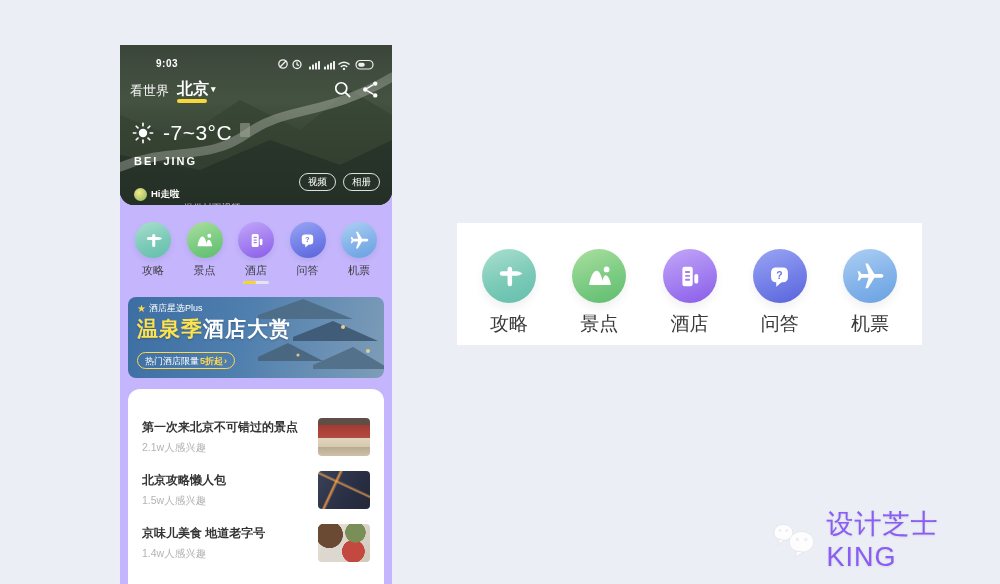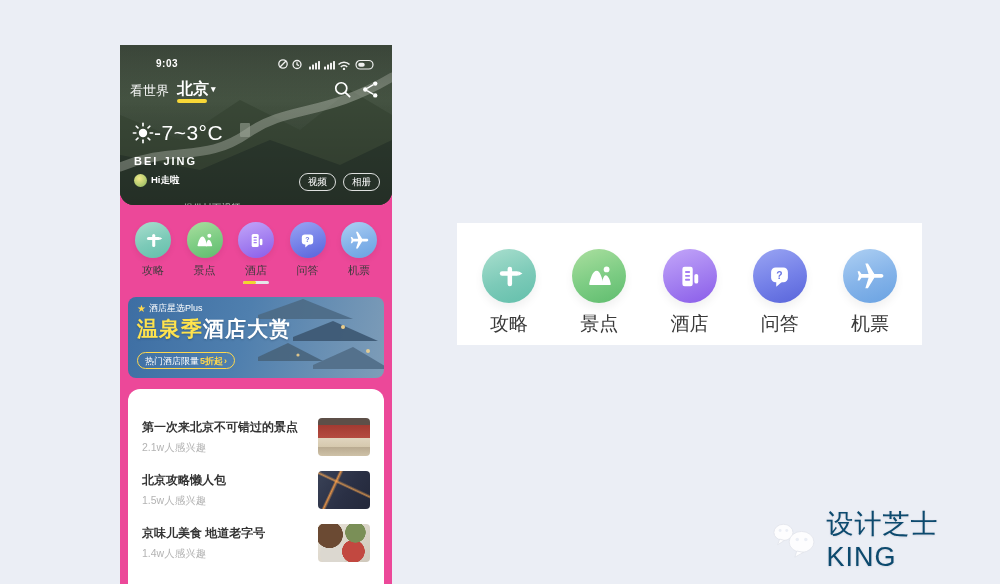--- a/index.html
+++ b/index.html
@@ -7,21 +7,21 @@
   body {
     font-family:"Liberation Sans", sans-serif;
     background:#ebeef5;
     position:relative;
     overflow:hidden;
   }
 
   
   .phone {
     position:absolute; left:120px; top:45px; width:272px; height:539px;
-    background:#ec4899; overflow:hidden;
+    background:#c4b5fd; overflow:hidden;
   }
 
   
   .hero {
     position:absolute; top:0; left:0; width:272px; height:160px;
     border-radius:0 0 14px 14px; overflow:hidden;
     background:linear-gradient(180deg,#51604f 0%,#42503f 40%,#2e3b31 100%);
   }
   .hero-art { position:absolute; inset:0; }
   .hero-shade { position:absolute; inset:0; background:linear-gradient(180deg,rgba(0,0,0,.28) 0%,rgba(0,0,0,0) 35%,rgba(0,0,0,.18) 100%); }
@@ -31,26 +31,26 @@
   .status-icons { position:absolute; right:15px; top:0; opacity:.92; }
 
   .header-row { position:absolute; top:33px; left:10px; right:12px; height:24px; color:#fff; }
   .tab-world { position:absolute; left:0; top:4px; font-size:13px; opacity:.96; }
   .tab-city { position:absolute; left:47px; top:1px; font-size:16px; font-weight:bold; }
   .tab-city .caret { font-size:9px; vertical-align:2px; margin-left:2px; }
   .city-underline { position:absolute; left:47px; top:21px; width:30px; height:3.5px; background:#f8d837; border-radius:2px; }
   .hd-search { position:absolute; right:28px; top:2px; }
   .hd-share { position:absolute; right:0; top:2px; }
 
-  .weather-row { position:absolute; top:76px; left:12px; color:#fff; display:flex; align-items:center; gap:0; }
+  .weather-row { position:absolute; top:76px; left:12px; color:#fff; display:flex; align-items:center; gap:9px; }
   .temp { font-size:21px; font-weight:500; letter-spacing:.5px; }
 
   .city-en { position:absolute; top:110px; left:14px; color:#fff; font-size:11px; font-weight:600; letter-spacing:2px; }
 
-  .credit-row { position:absolute; top:129px; left:14px; display:flex; align-items:flex-start; gap:4px; }
+  .credit-row { position:absolute; top:129px; left:14px; display:flex; align-items:center; gap:4px; }
   .credit-avatar { width:13px; height:13px; border-radius:50%; background:radial-gradient(circle at 40% 35%, #f3e98a, #86b55c); }
   .credit-name { color:#fff; font-size:9.5px; font-weight:bold; }
   .credit-note { color:rgba(255,255,255,.75); font-size:9.5px;margin-top:28px; }
 
   .hero-btns { position:absolute; top:128px; right:12px; display:flex; gap:7px; }
   .pill-btn {
     border:1px solid rgba(255,255,255,.85); border-radius:9px; color:#fff;
     font-size:9.5px; padding:2px 8px; line-height:12px; background:transparent;
   }
 
@@ -117,21 +117,21 @@
     position:absolute; left:457px; top:223px; width:465px; height:122px;
     background:#fff; display:flex; justify-content:space-between; padding:26px 22px 0 22px;
   }
   .big-item { width:60px; display:flex; flex-direction:column; align-items:center; cursor:pointer; }
   .big-circle { width:54px; height:54px; border-radius:50%; display:flex; align-items:center; justify-content:center; box-shadow:0 5px 10px rgba(0,0,0,.06); }
   .big-circle svg { width:31px; height:31px; }
   .big-label { margin-top:8px; font-size:19px; color:#3a3a3a; }
 
   
   .watermark { position:absolute; left:772px; top:506px; display:flex; align-items:center; gap:5px; }
-  .wm-text { font-size:27px; color:#0c4a6e; text-shadow:0 0 1px rgba(185,190,205,.75), 0 1px 2px rgba(185,190,205,.35); letter-spacing:1px; }
+  .wm-text { font-size:27px; color:#8b5cf6; text-shadow:0 0 1px rgba(185,190,205,.75), 0 1px 2px rgba(185,190,205,.35); letter-spacing:1px; }
 </style>
 </head>
 <body>
 
 <div class="phone">
 
   <div class="hero">
     <svg class="hero-art" viewBox="0 0 272 160" preserveAspectRatio="none">
       <polygon points="0,160 0,70 60,95 120,55 180,85 230,45 272,70 272,160" fill="#394736"></polygon>
       <polygon points="0,160 0,110 80,125 150,95 220,120 272,95 272,160" fill="#2c392e"></polygon>

